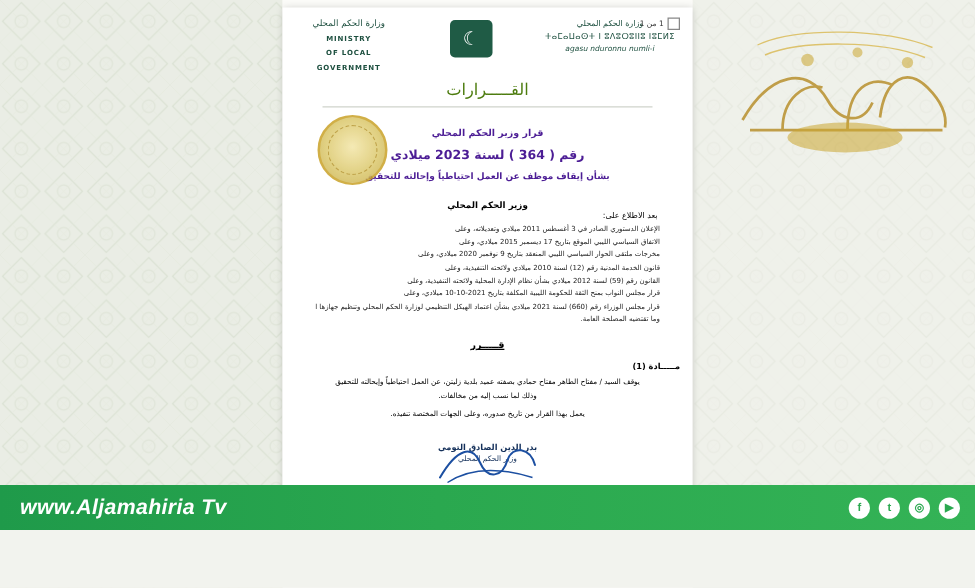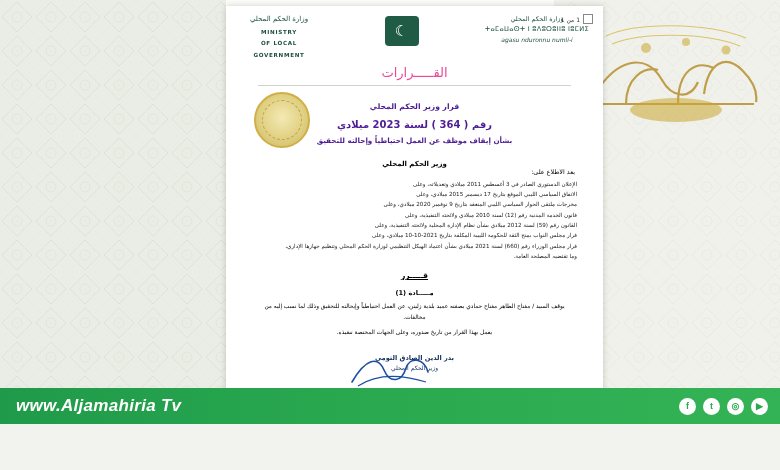--- a/index.html
+++ b/index.html
@@ -31,21 +31,21 @@
   .pattern-r{left:auto;right:0;opacity:.35;}
 
   
   .gold-orn{
     position:absolute;right:14px;top:18px;width:180px;height:110px;
     opacity:.95;
   }
 
   
   .doc{
-    position:absolute;left:226px;top:6px;width:377px;height:449px;
+    position:absolute;left:226px;top:6px;width:328px;height:449px;
     background:#ffffff;
     box-shadow:0 0 6px rgba(0,0,0,.18);
     overflow:hidden;
   }
   .doc-inner{
     position:absolute;inset:8px 10px 10px 10px;
   }
 
   
   .doc-head{display:flex;justify-content:space-between;align-items:flex-start;}
@@ -65,21 +65,21 @@
   .head-right .tif{font-size:6.6px;line-height:1.6;letter-spacing:.3px;}
   .head-right .lat{font-size:6px;line-height:1.6;font-style:italic;}
   .pagebox{
     position:absolute;right:0;top:0;
     display:flex;align-items:center;gap:3px;
     font-size:6px;color:#333;direction:rtl;
   }
   .pagebox .sq{width:8px;height:8px;border:1px solid #888;display:inline-block;}
 
   .title-deco{
-    text-align:center;margin-top:6px;color:#ec4899;
+    text-align:center;margin-top:6px;color:#4d7c0f;
     font-size:13px;direction:rtl;letter-spacing:1px;
   }
   .rule{height:1px;background:#cfd4cc;margin:5px 22px 0 22px;}
 
   
   .seal{
     position:absolute;left:18px;top:78px;width:52px;height:52px;border-radius:50%;
     border:2px solid #c9a227;background:radial-gradient(circle at 50% 45%, #f3e6a8 0%, #dcc96e 55%, #c6ab46 100%);
     opacity:.85;
   }
@@ -98,21 +98,21 @@
   .minister{margin-top:12px;text-align:center;direction:rtl;font-size:7px;font-weight:bold;}
   .after{margin-top:0;text-align:right;direction:rtl;font-size:6.4px;padding-right:18px;}
 
   .clauses{margin-top:3px;direction:rtl;padding:0 16px;}
   .clauses .c{
     font-size:5.6px;line-height:1.85;text-align:justify;color:#1a1a1a;
     white-space:nowrap;overflow:hidden;text-overflow:clip;
   }
 
   .qarrar{margin-top:10px;text-align:center;direction:rtl;font-size:7.6px;font-weight:bold;letter-spacing:1px;text-decoration:underline;}
-  .art{margin-top:9px;text-align:center;direction:rtl;font-size:6.6px;font-weight:bold;}
+  .art{margin-top:9px;direction:rtl;font-size:6.6px;font-weight:bold;}
   .art-body{margin-top:4px;direction:rtl;text-align:center;font-size:5.8px;line-height:1.9;padding:0 26px;}
 
   .sign{margin-top:16px;text-align:center;direction:rtl;}
   .sign .n{font-size:6.6px;font-weight:bold;color:#14305a;}
   .sign .t{font-size:6px;color:#14305a;margin-top:2px;}
   .scribble{
     position:absolute;left:112px;top:338px;width:86px;height:40px;
   }
   .round-seal{
     position:absolute;left:96px;top:375px;width:58px;height:58px;border-radius:50%;

